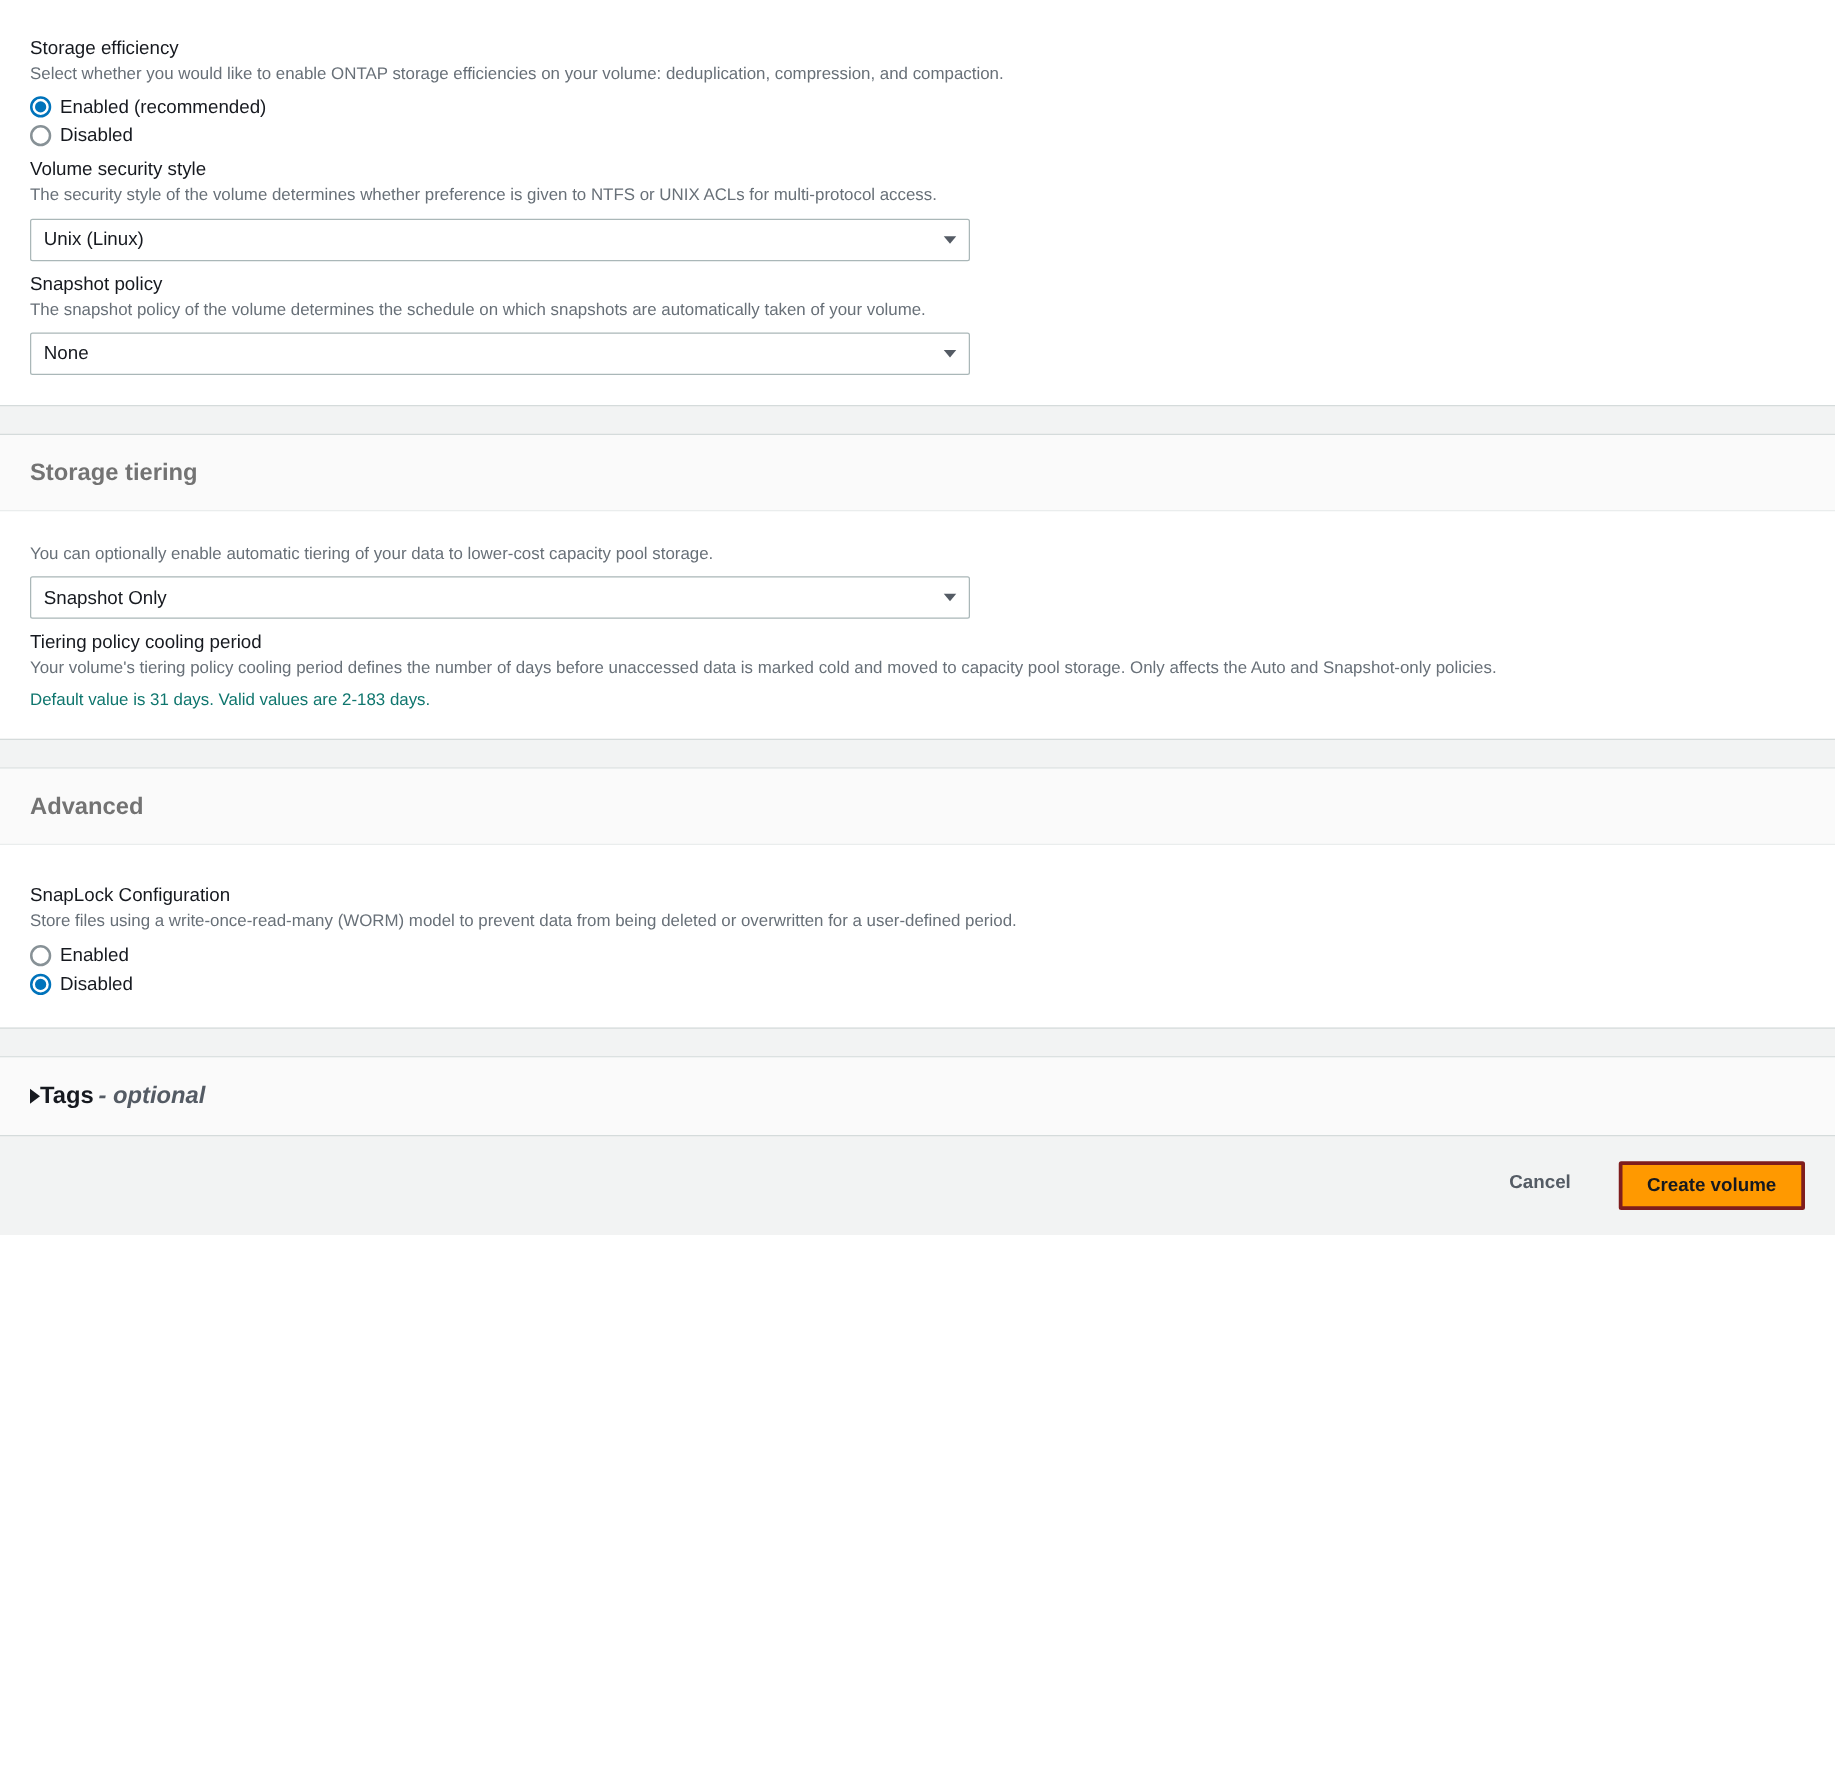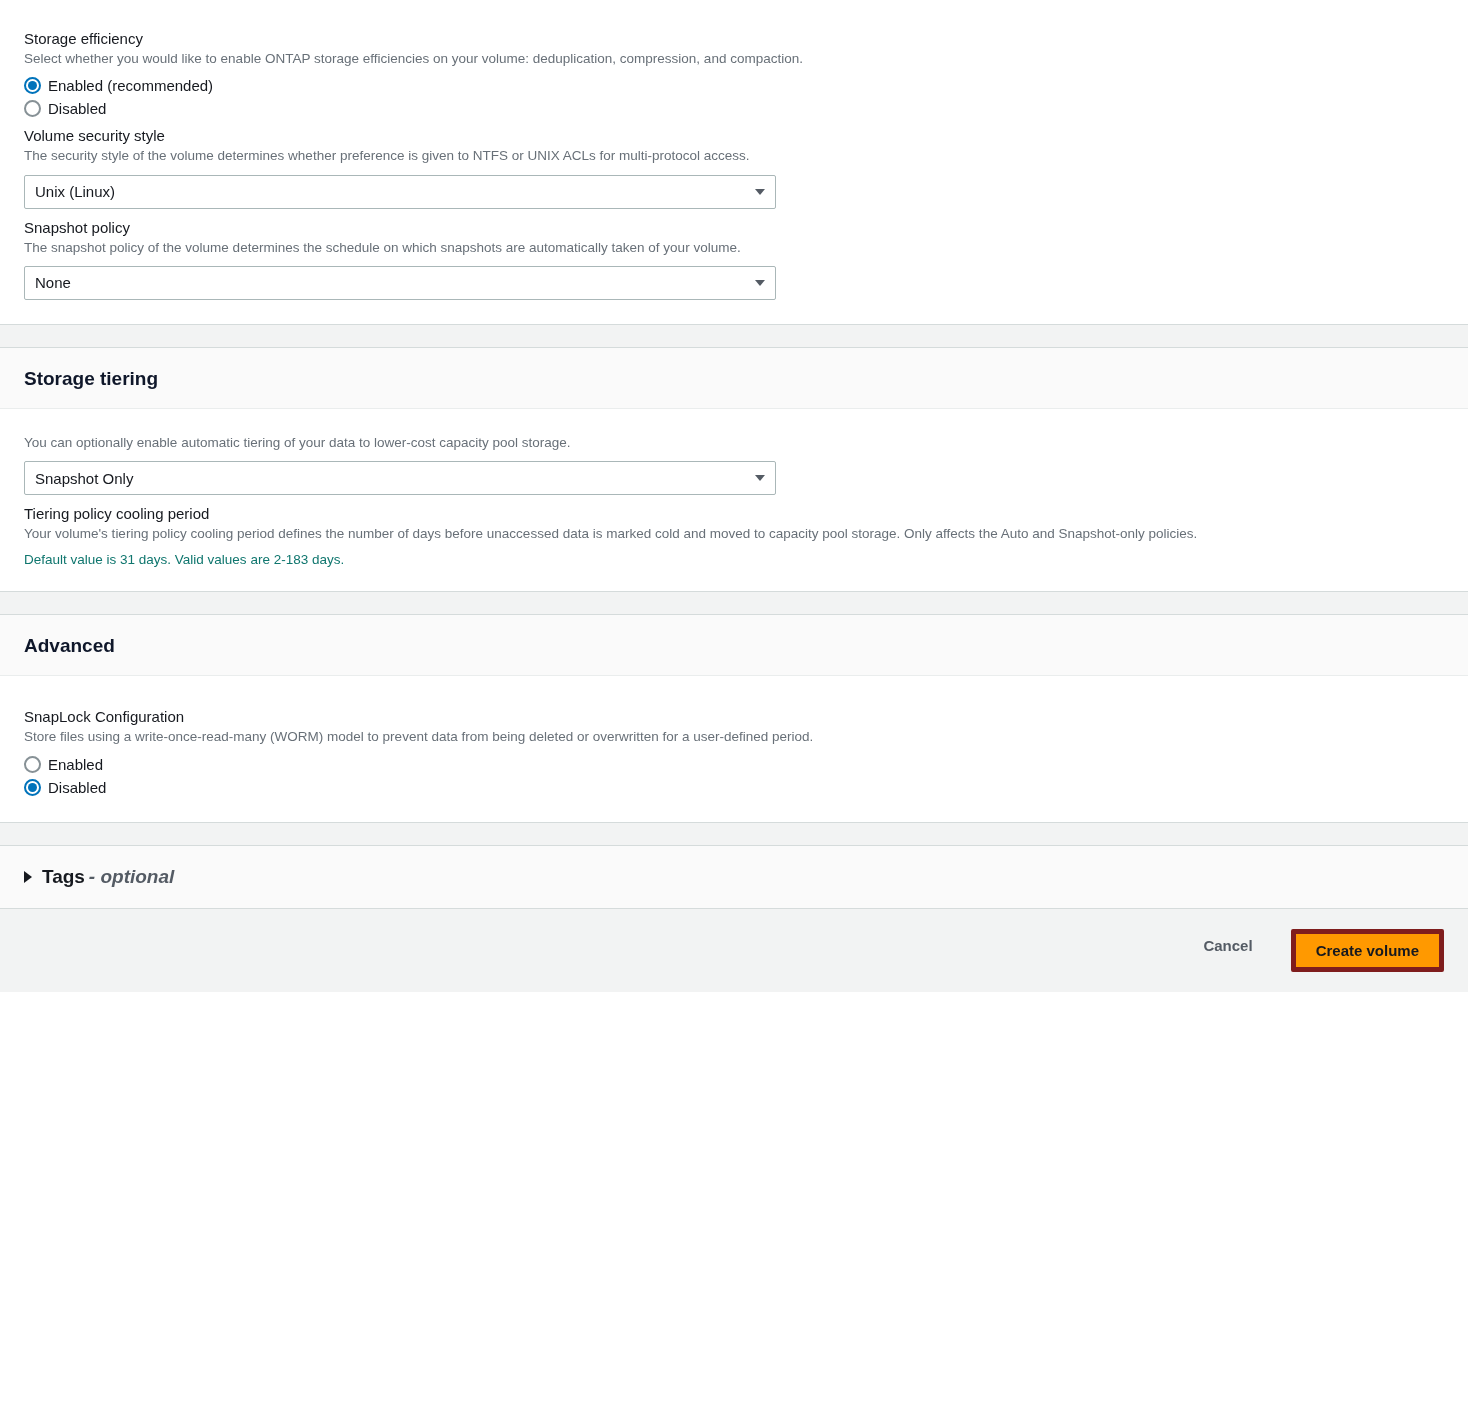--- a/index.html
+++ b/index.html
@@ -25,21 +25,21 @@
   }
   .section-header {
     padding: 20px 24px 18px 24px;
     border-bottom: 1px solid #eaeded;
     background: #fafafa;
   }
   .section-header h2 {
     margin: 0;
     font-size: 19px;
     font-weight: 700;
-    color: #0f172a;
+    color: #737373;
   }
   .field {
     margin-top: 8px;
     margin-bottom: 4px;
   }
   .field:first-child { margin-top: 0; }
   .field-label {
     font-size: 15px;
     color: #16191f;
     font-weight: 400;
@@ -109,21 +109,20 @@
   .caret {
     width: 0;
     height: 0;
     border-left: 5px solid transparent;
     border-right: 5px solid transparent;
     border-top: 6px solid #545b64;
   }
   .collapsible {
     display: flex;
     align-items: center;
-    gap: 10px;
     padding: 20px 24px;
     background: #fafafa;
   }
   .caret-right {
     width: 0;
     height: 0;
     border-top: 6px solid transparent;
     border-bottom: 6px solid transparent;
     border-left: 8px solid #16191f;
   }
@@ -150,21 +149,21 @@
     background: transparent;
     border: none;
     color: #545b64;
     font-size: 15px;
     font-weight: 700;
     padding: 8px 18px;
     cursor: pointer;
   }
   .btn-primary {
     background: #ff9900;
-    border: 5px solid #7f1d1d;
+    border: 3px solid #7f1d1d;
     color: #16191f;
     font-size: 15px;
     font-weight: 700;
     padding: 8px 20px;
     cursor: pointer;
     border-radius: 2px;
   }
   .pad-top-first { padding-top: 20px; }
   .pad-top { padding-top: 22px; }
 </style>

